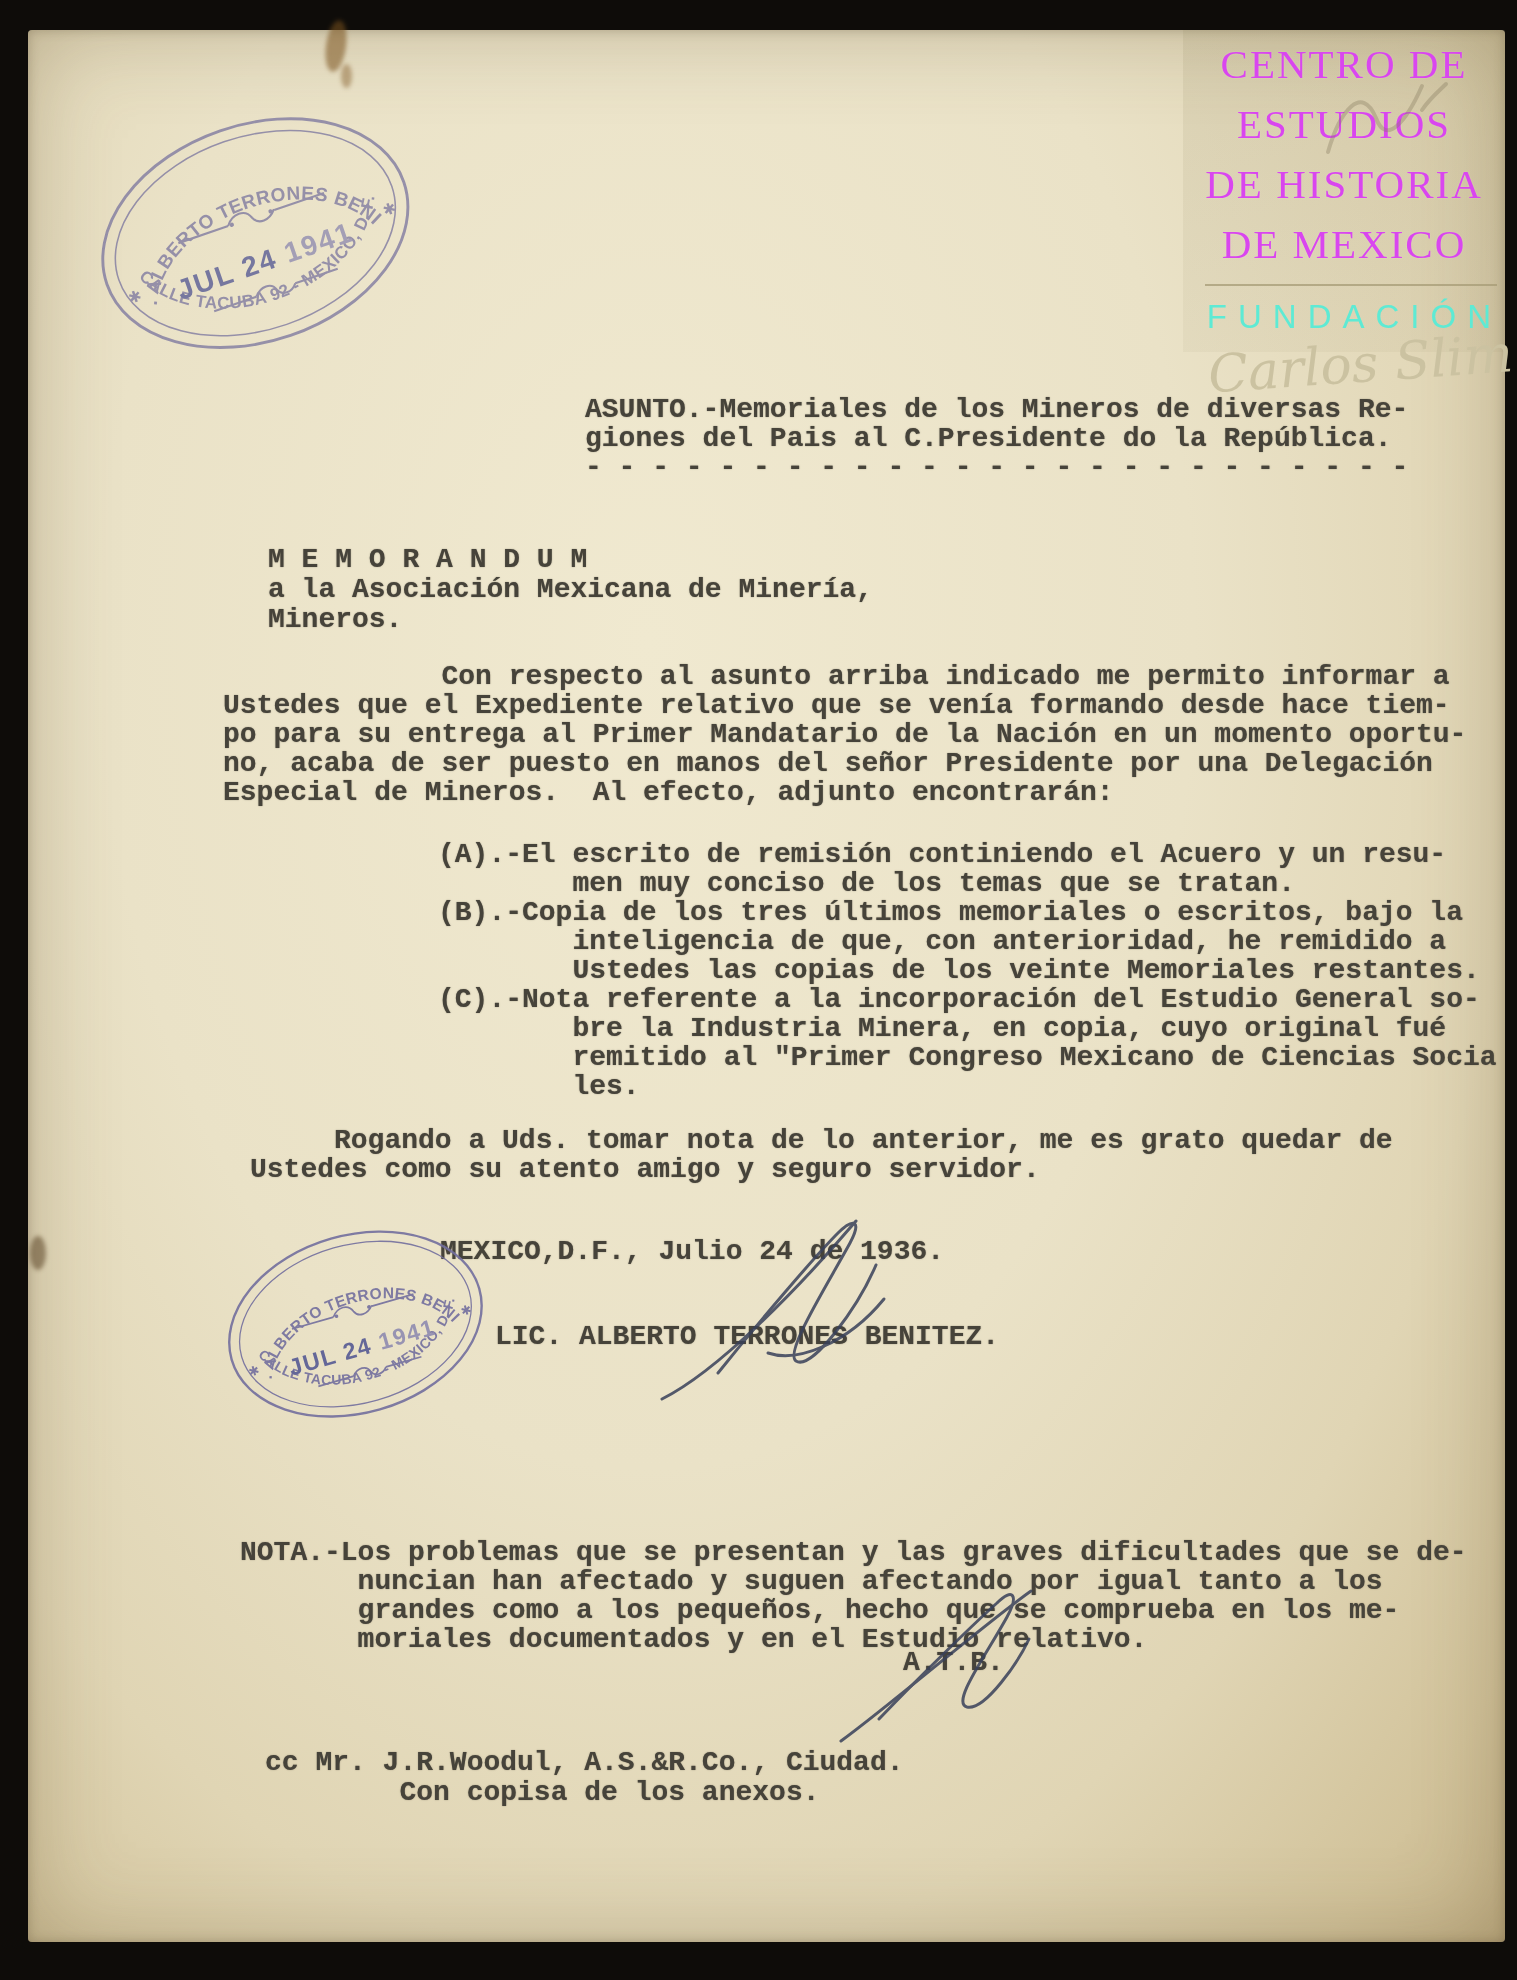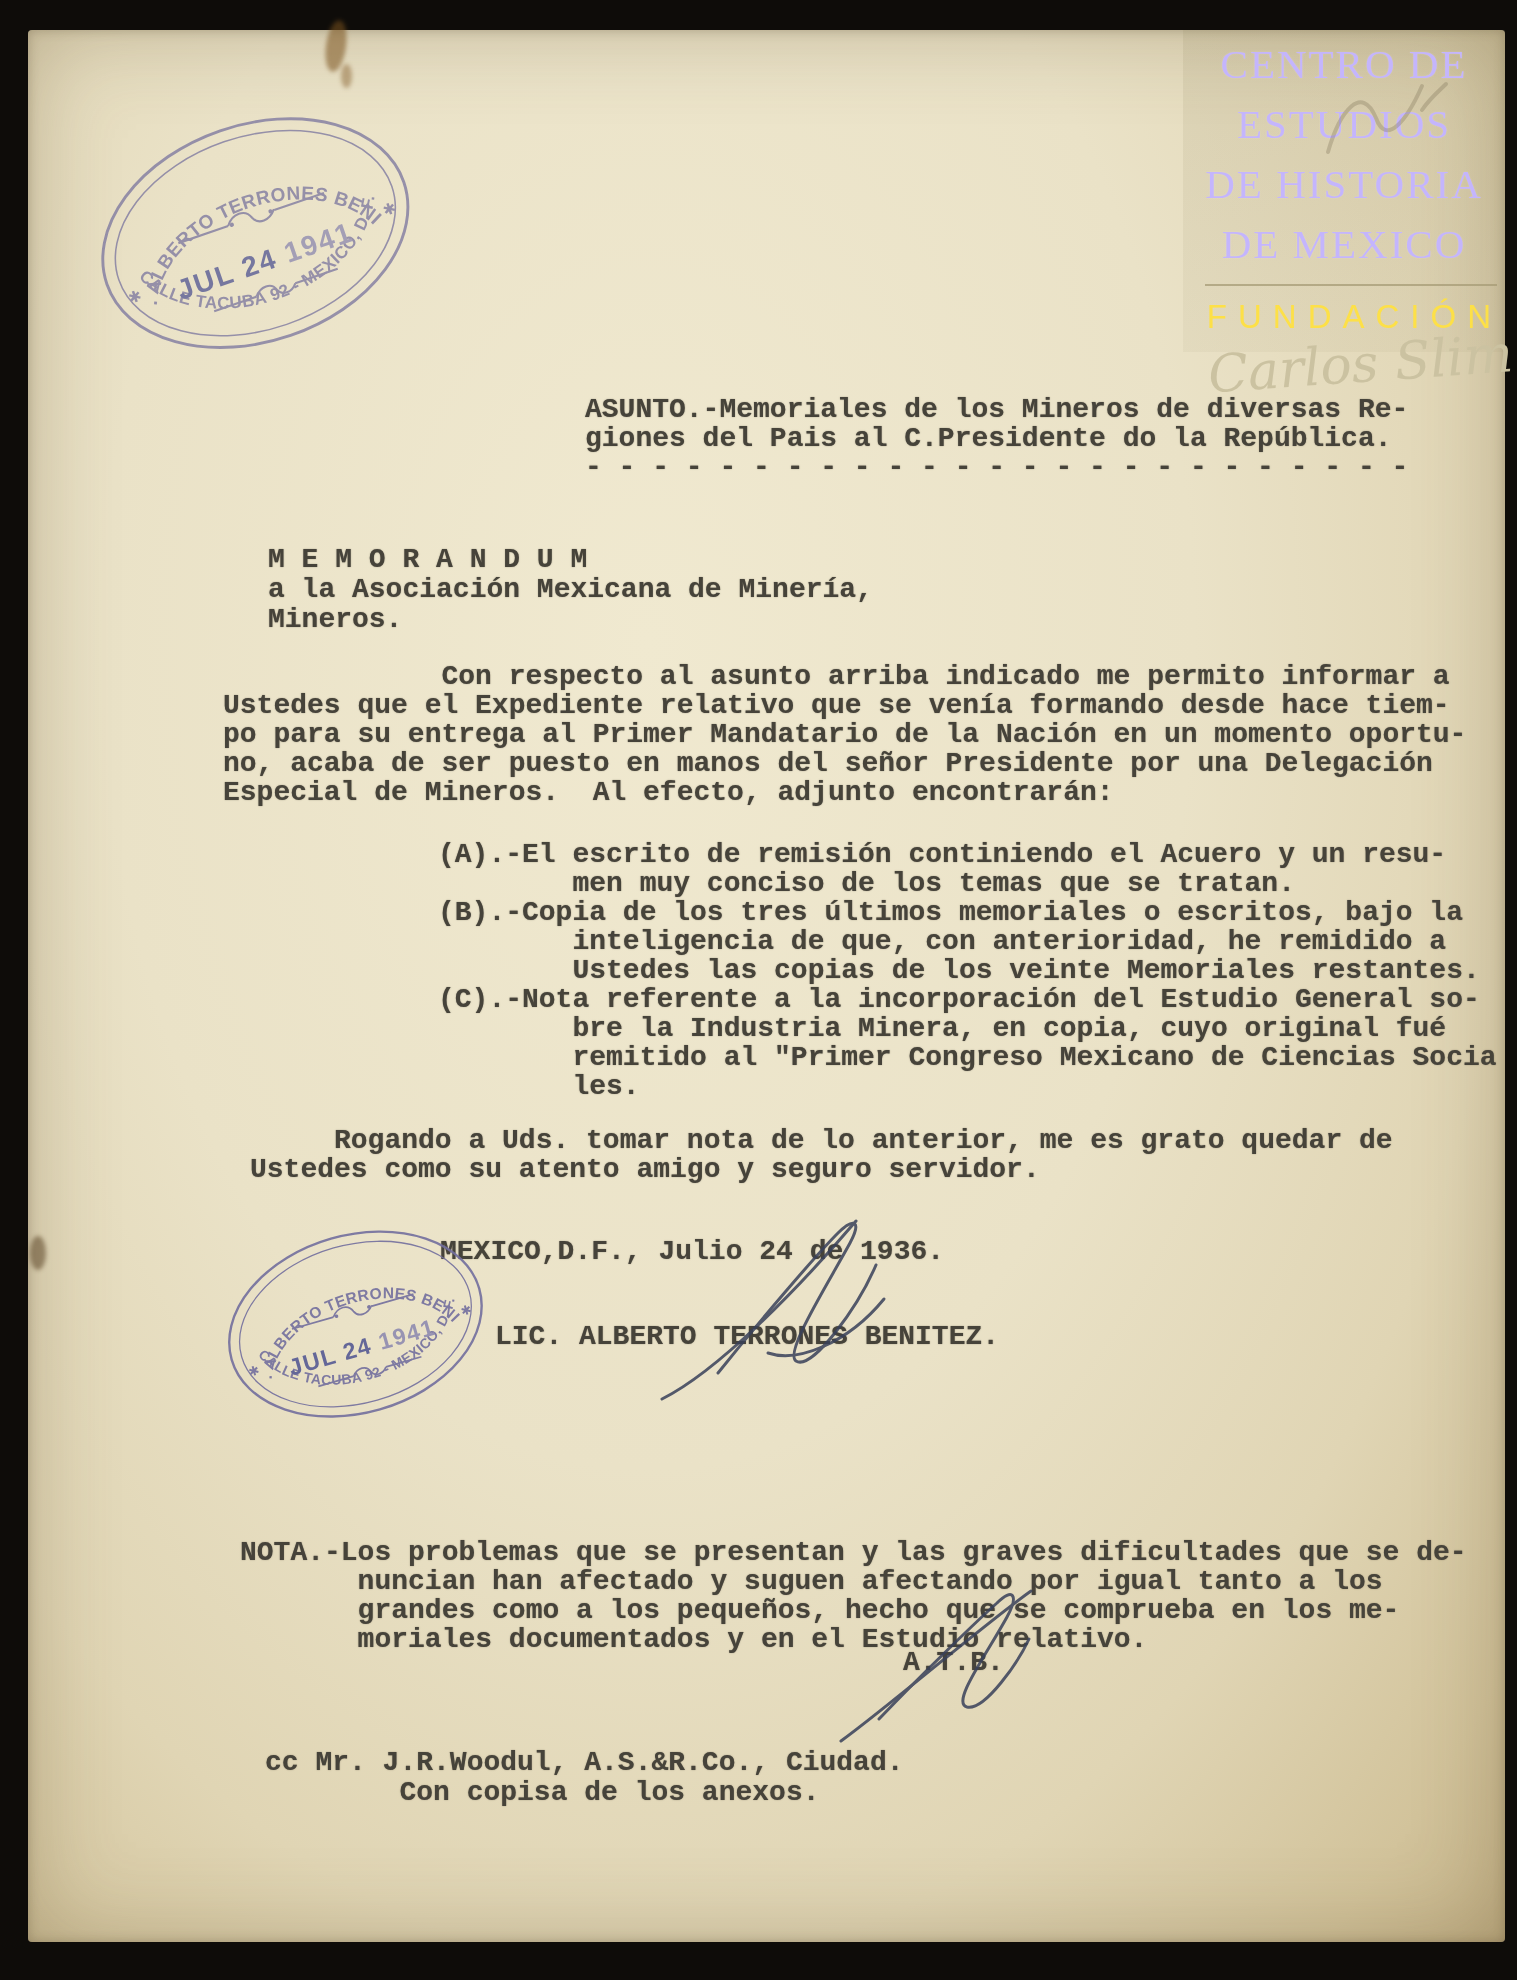--- a/index.html
+++ b/index.html
@@ -22,32 +22,32 @@
   .stain.s3{left:30px;top:1236px;width:16px;height:34px;background:rgba(80,55,25,.5);}
   
   .wm-strip{
     position:absolute;left:1183px;top:30px;width:322px;height:322px;
     background:linear-gradient(180deg, rgba(140,130,92,.14), rgba(140,130,92,.07));
     z-index:2;
   }
   .wm-line{
     position:absolute;left:1183px;width:322px;text-align:center;
     font-family:"Liberation Serif", serif;
-    font-size:41px;letter-spacing:2px;color:#c4b5fd;
+    font-size:41px;letter-spacing:2px;color:#d946ef;
     text-shadow:0 0 2px rgba(255,250,230,.25);
     z-index:3;white-space:nowrap;
   }
   .wm-rule{
     position:absolute;left:1205px;top:284px;width:292px;height:0;
     border-top:2px solid rgba(165,155,118,.75);z-index:3;
   }
   .wm-foundation{
     position:absolute;left:1190px;top:298px;width:312px;text-align:right;
     font-family:"Liberation Sans", sans-serif;
-    font-size:33px;letter-spacing:11px;color:#fde047;z-index:3;white-space:nowrap;
+    font-size:33px;letter-spacing:11px;color:#5eead4;z-index:3;white-space:nowrap;
   }
   .wm-script{
     position:absolute;left:1208px;top:334px;width:300px;text-align:right;
     font-family:"DejaVu Serif", serif;font-style:italic;
     font-size:52px;color:#cbc2a1;transform:rotate(-4deg);z-index:3;white-space:nowrap;
   }
   .pencil{position:absolute;left:1322px;top:70px;z-index:3;opacity:.35;}
   
   .typed{
     position:absolute;z-index:4;

